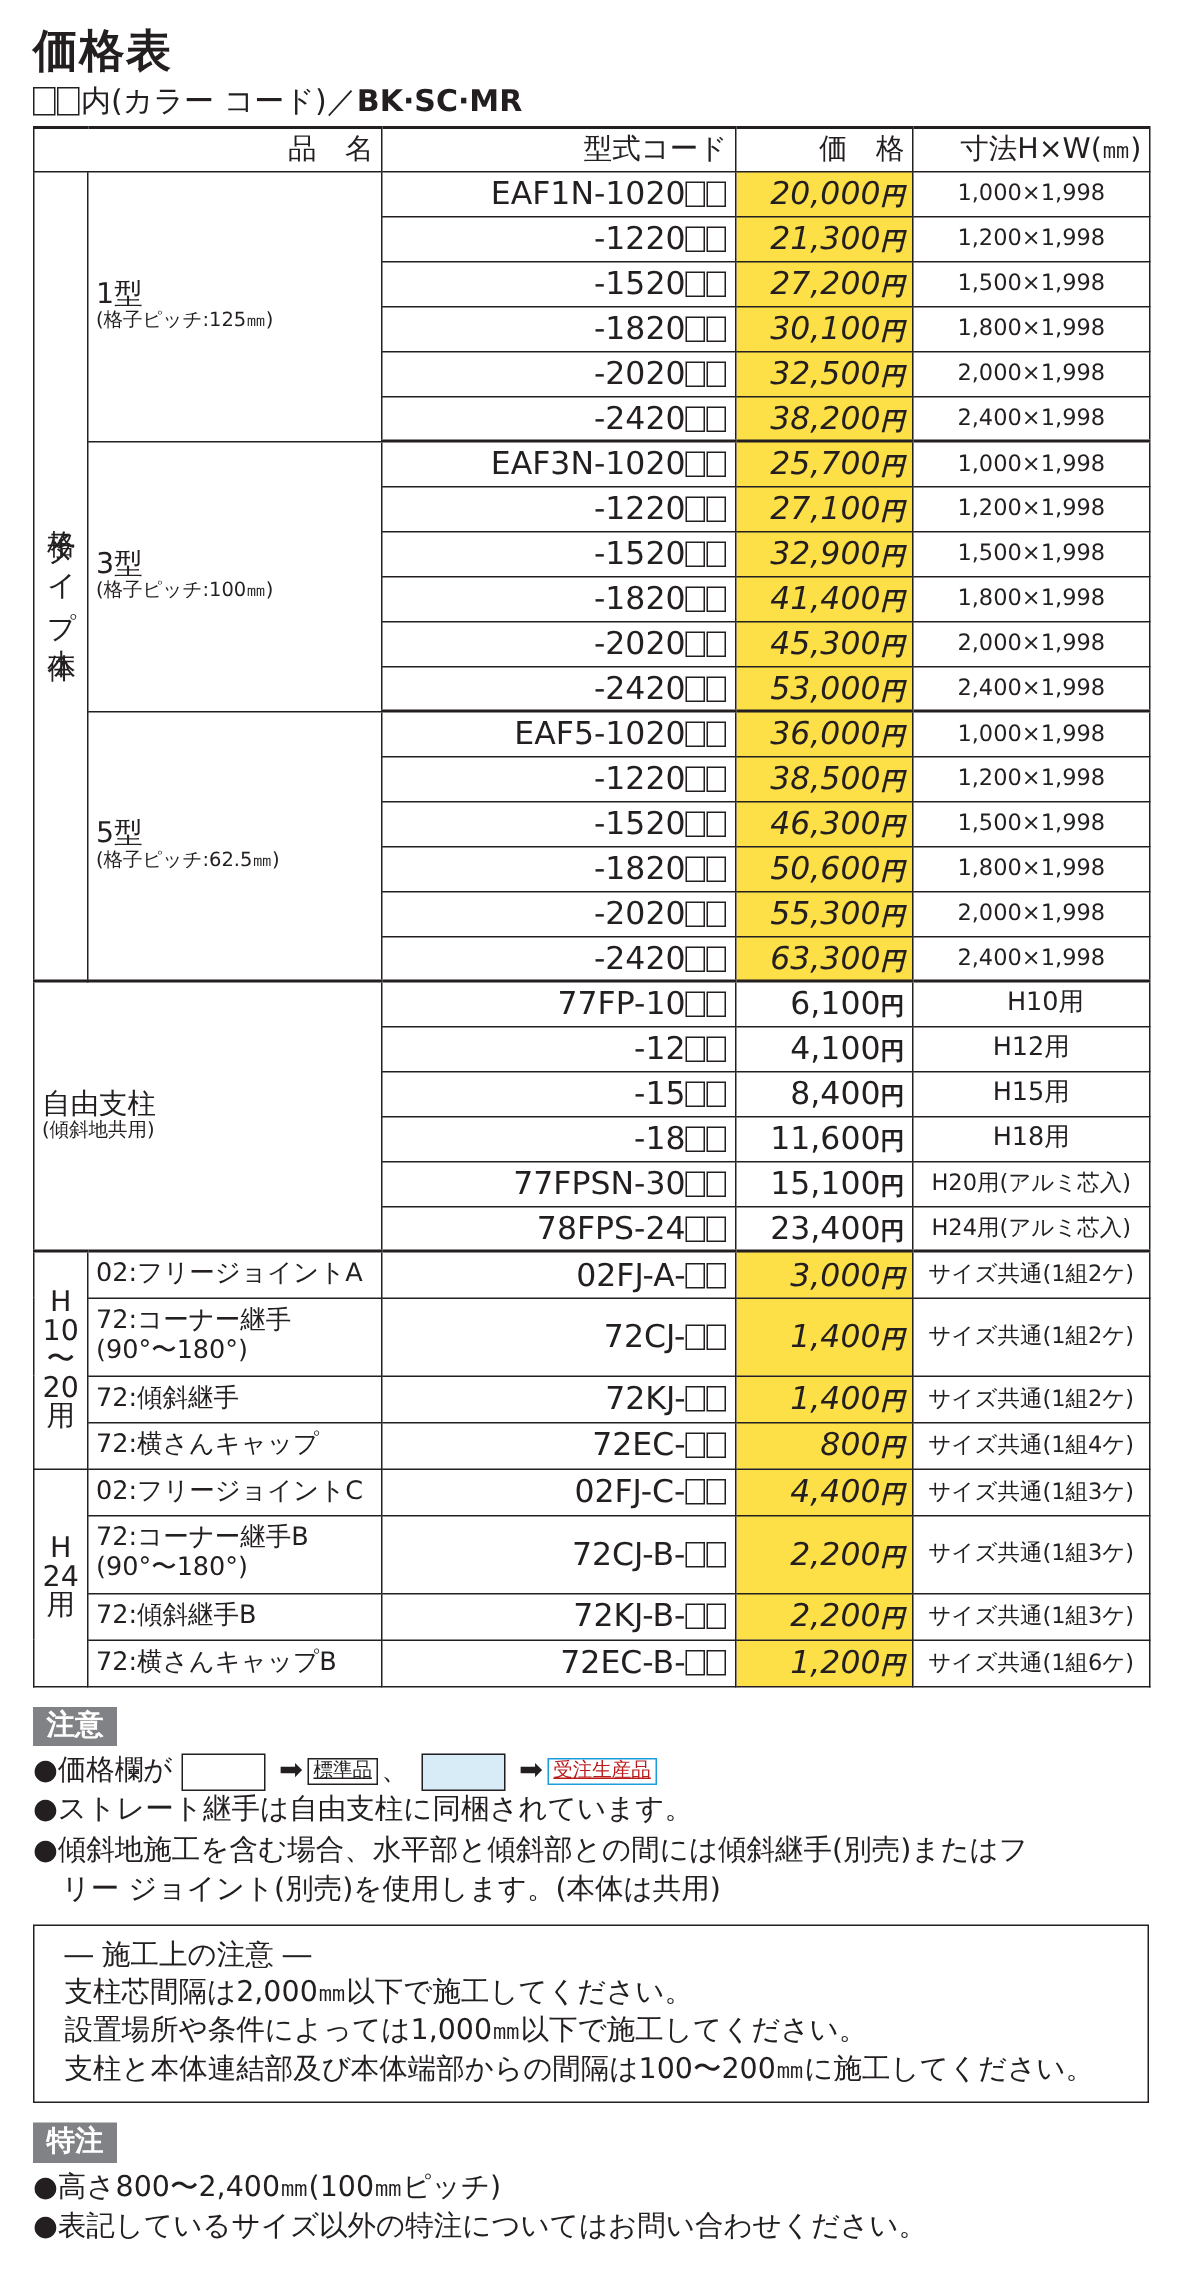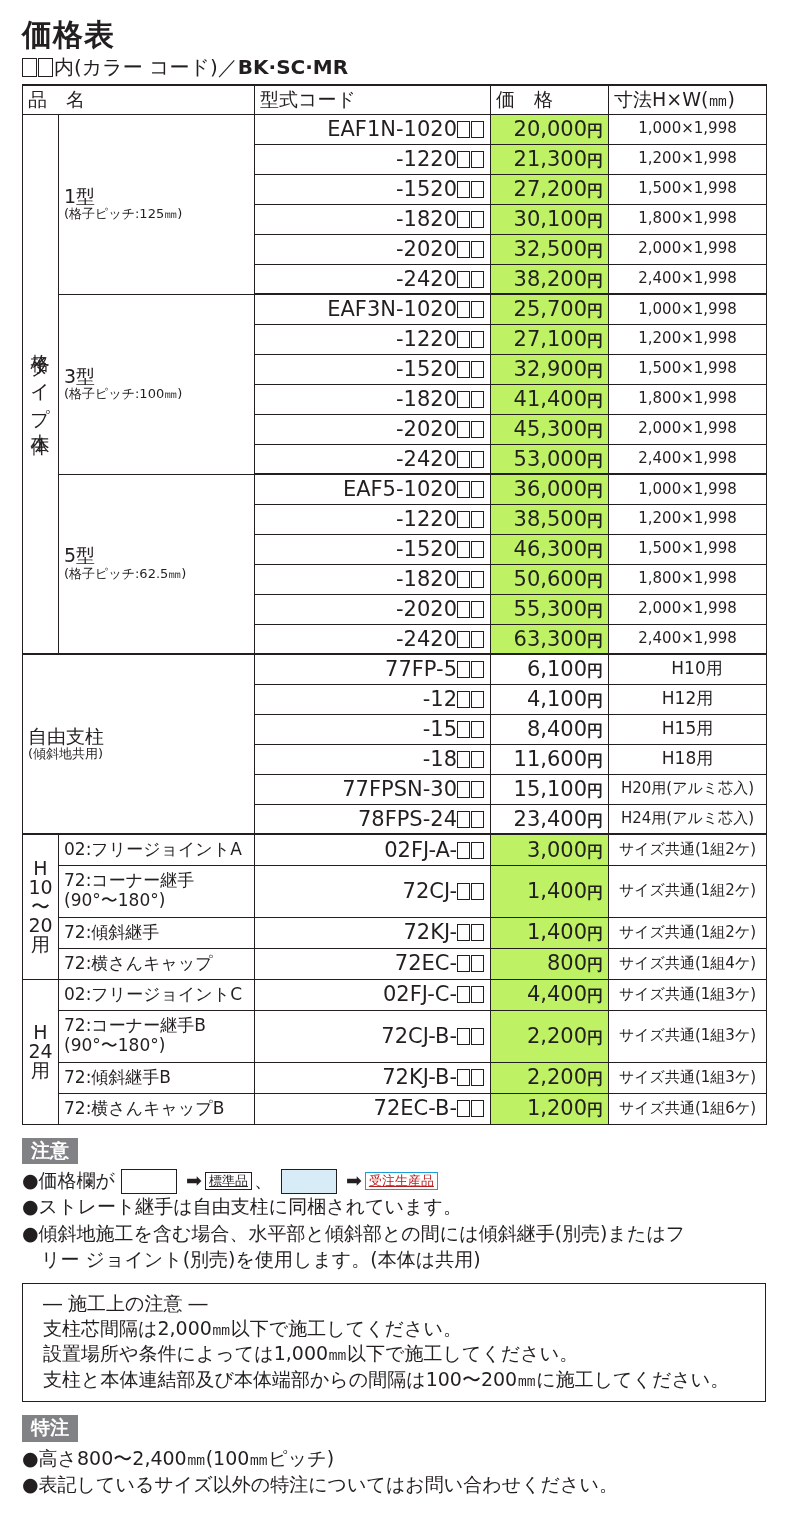--- a/index.html
+++ b/index.html
@@ -34,21 +34,21 @@
     font-size:17px;
   }
   table.pt td,table.pt th{
     border:1px solid #231f20;
     padding:0 5px;
     line-height:1.15;
     vertical-align:middle;
     font-weight:normal;
     box-sizing:border-box;
   }
-  .hdr td{text-align:left;font-size:19px;height:29px;padding:1px 4px;border-bottom:2.5px solid #231f20;margin-left:12px;}
+  .hdr td{text-align:right;font-size:19px;height:29px;padding:1px 4px;border-bottom:2.5px solid #231f20;margin-left:12px;}
   thead .hdr td{border-top:2.5px solid #231f20;}
 
   .vlabel{
     width:36px;text-align:center;padding:4px 0;
   }
   .vlabel .vtxt{
     writing-mode:vertical-rl;text-orientation:upright;
     font-size:19px;letter-spacing:3px;display:inline-block;line-height:1;
   }
   .vlabel.stack{font-size:19px;line-height:1.0;letter-spacing:0;}
@@ -59,21 +59,21 @@
   .acc-name{font-size:17px;padding-left:5px;line-height:1.18;}
 
   .code{
     text-align:right;font-weight:bold;font-size:21px;
     letter-spacing:0px;white-space:nowrap;padding-right:8px;margin-left:44px;
   }
   .price{
     text-align:right;font-weight:bold;font-size:21px;white-space:nowrap;padding-right:6px;
   }
   .price .yen{font-size:16px;font-weight:bold;}
-  .price.boq{background:#bef264;}
+  .price.boq{background:#fde047;font-style:italic;}
   .dim{text-align:center;font-size:17px;white-space:nowrap;}
   .dim.small{font-size:15px;}
   .rowh{height:30px;}
   .thickb td{border-bottom:2.5px solid #231f20;}
 
   
   .tag{
     display:inline-block;background:#808285;color:#ffffff;
     font-size:19px;font-weight:bold;padding:1px 9px 2px 9px;line-height:1.25;
     margin-top:13px;margin-bottom:4px;text-align:right;
@@ -223,21 +223,21 @@
         <tr class="rowh thickb">
           <td class="code"><span>-2420</span><span class="cbox sm"></span><span class="cbox sm"></span></td>
           <td class="price boq"><span>63,300</span><span class="yen">円</span></td>
           <td class="dim small">2,400×1,998</td>
         </tr>
         <tr class="rowh">
           <td class="namecell" colspan="2" rowspan="6" style="border-top: 2.5px solid rgb(35, 31, 32);">
             <div>自由支柱</div>
             <div class="sub">(傾斜地共用)</div>
           </td>
-          <td class="code" style="border-top: 2.5px solid rgb(35, 31, 32);"><span>77FP-5</span><span class="cbox sm"></span><span class="cbox sm"></span></td>
+          <td class="code" style="border-top: 2.5px solid rgb(35, 31, 32);"><span>77FP-10</span><span class="cbox sm"></span><span class="cbox sm"></span></td>
           <td class="price" style="border-top: 2.5px solid rgb(35, 31, 32);"><span>6,100</span><span class="yen">円</span></td>
           <td class="dim" style="border-top: 2.5px solid rgb(35, 31, 32); padding-left: 24px;">H10用</td>
         </tr>
         <tr class="rowh">
           <td class="code"><span>-12</span><span class="cbox sm"></span><span class="cbox sm"></span></td>
           <td class="price"><span>4,100</span><span class="yen">円</span></td>
           <td class="dim">H12用</td>
         </tr>
         <tr class="rowh">
           <td class="code"><span>-15</span><span class="cbox sm"></span><span class="cbox sm"></span></td>

